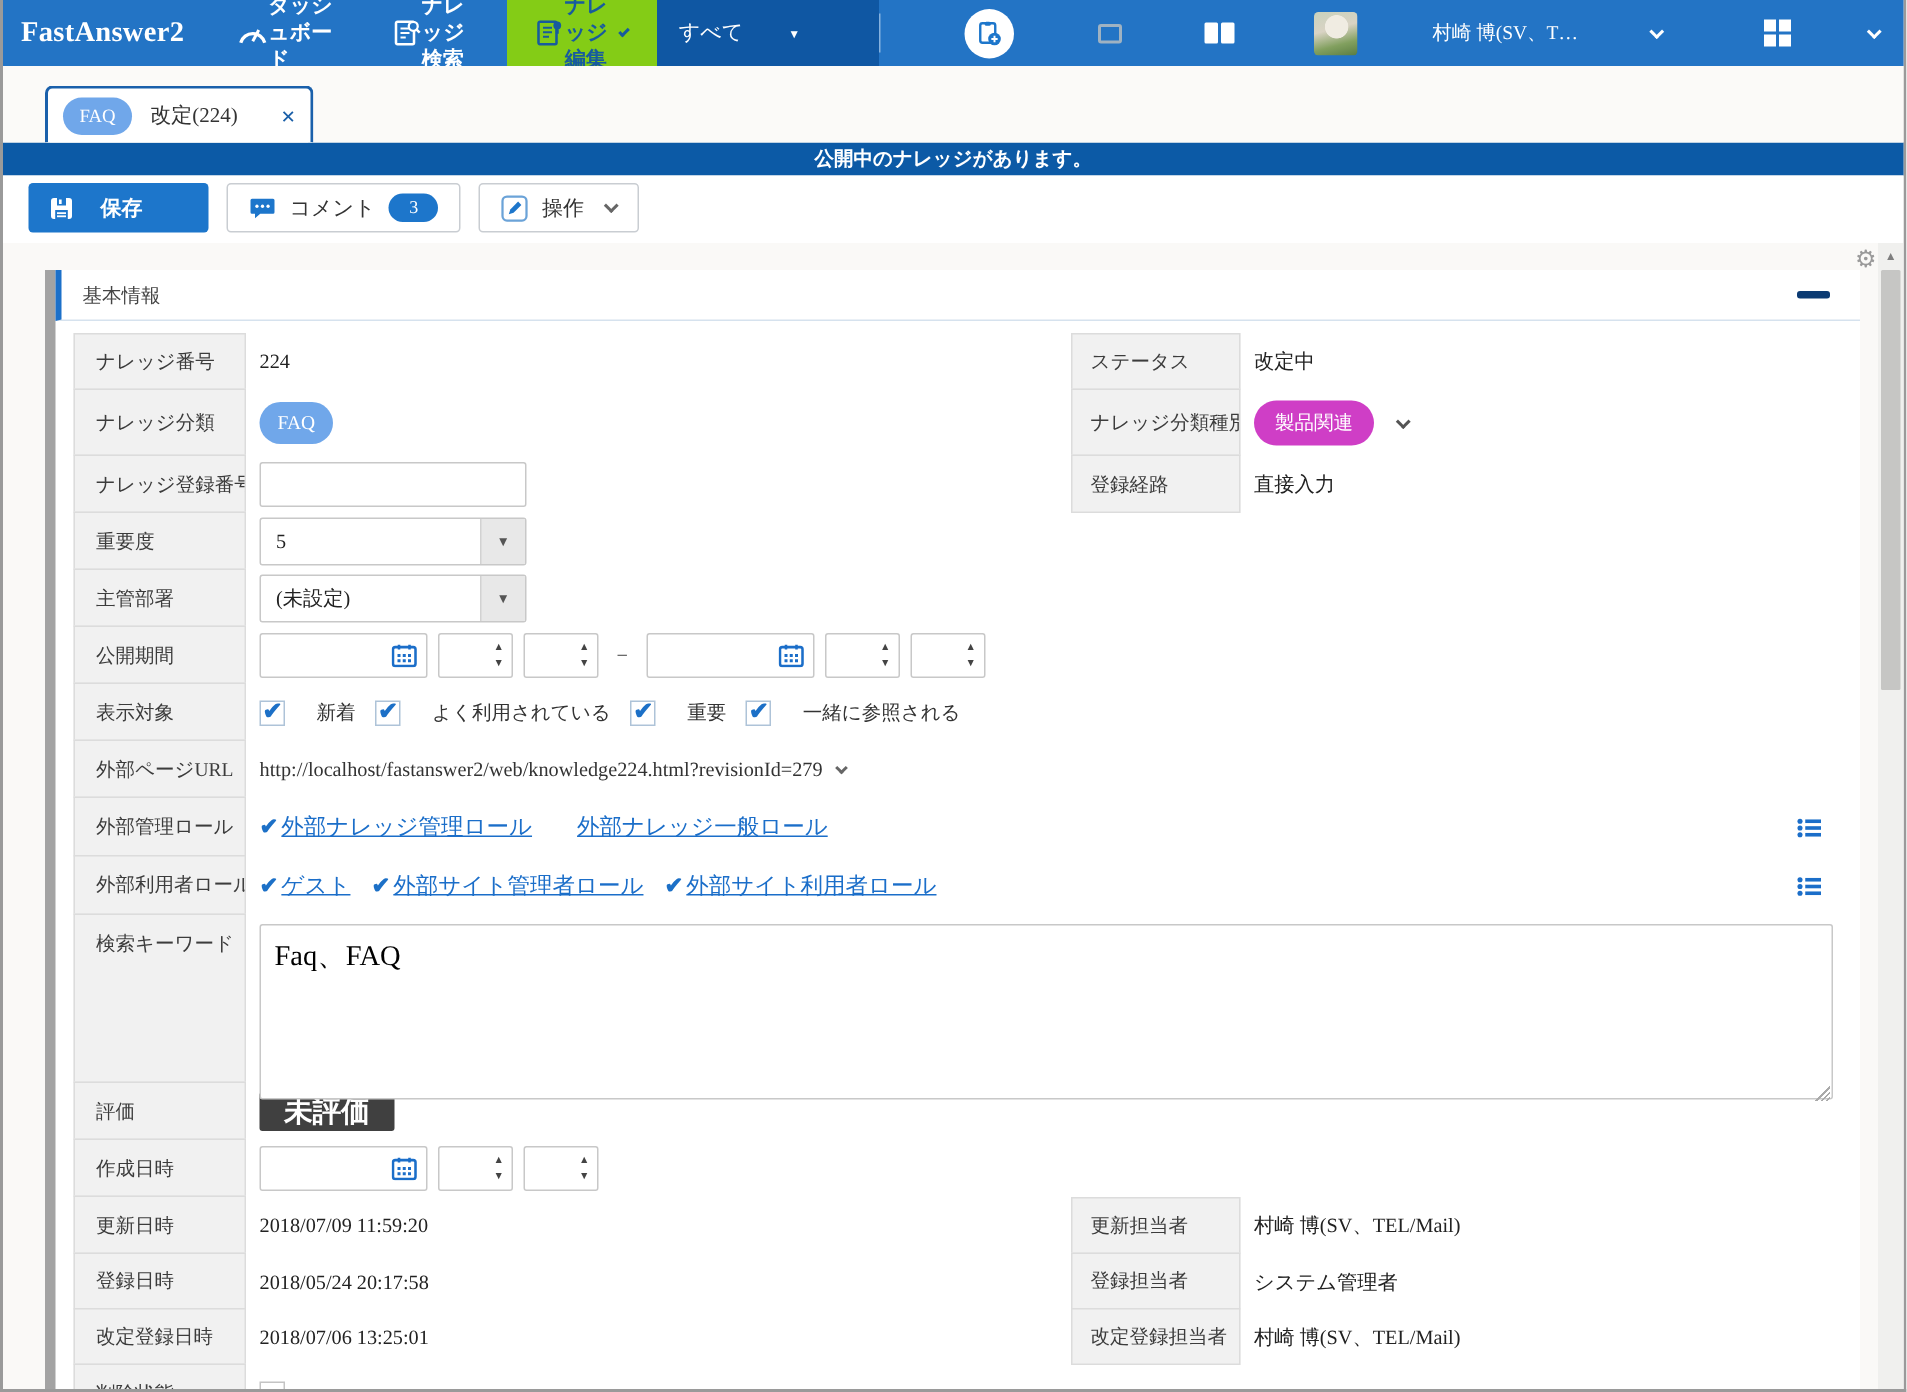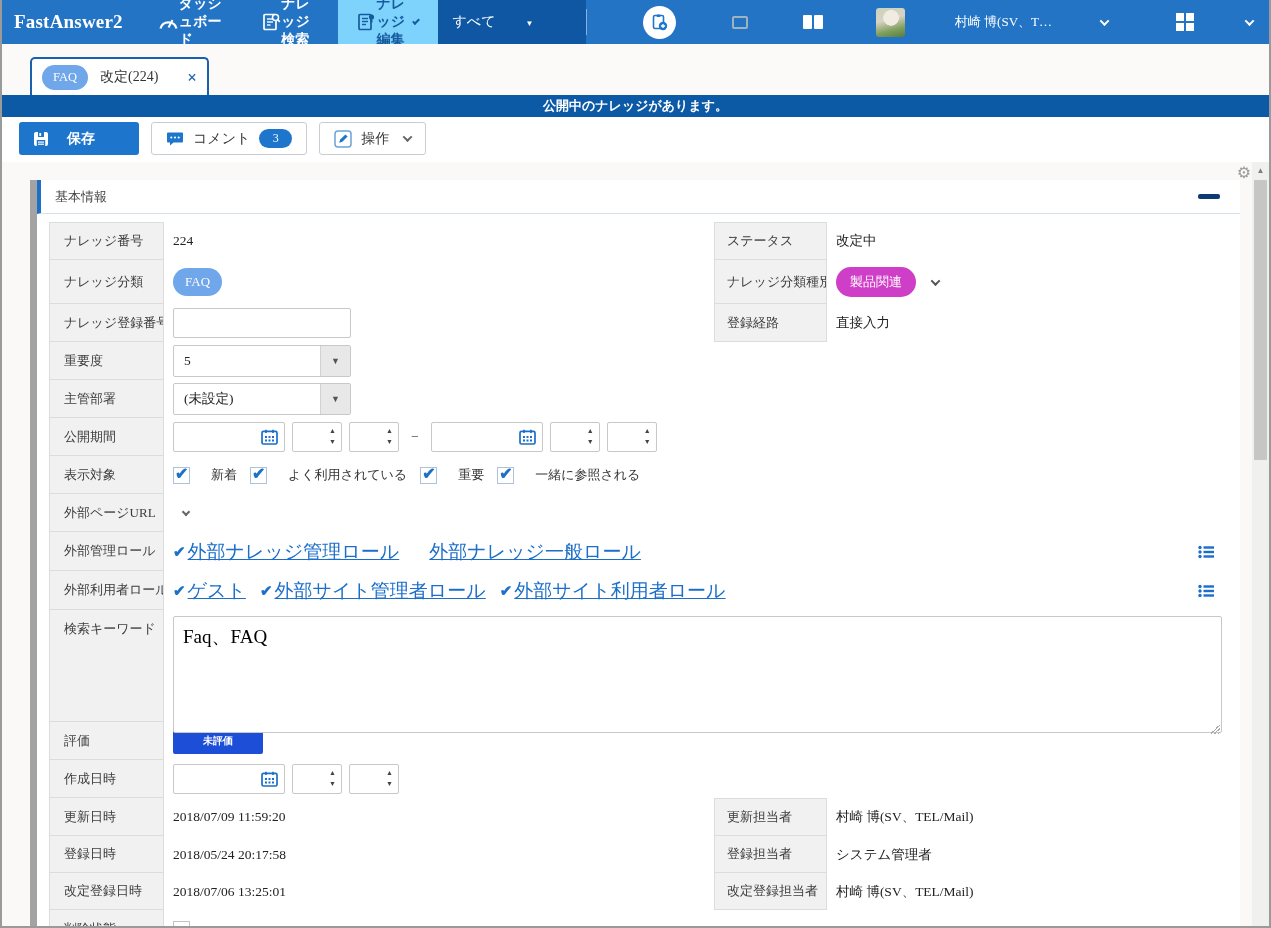--- a/index.html
+++ b/index.html
@@ -4,21 +4,21 @@
 <style>
   * { margin:0; padding:0; box-sizing:border-box; }
   html,body { width:1271px; height:928px; overflow:hidden; }
   body { font-family:"Liberation Sans","DejaVu Sans",sans-serif; background:#fff; }
   .window { width:1271px; height:928px; border:2px solid #9a9a9a; border-top:none; position:relative; background:#fbfaf8;font-family:Liberation Serif, serif; }
 
   
   .topnav { height:44px; background:#2374c5; display:flex; align-items:stretch; color:#fff; }
   .logo { display:flex; align-items:center; padding:0 16px 0 12px; font-size:19px; font-weight:bold; letter-spacing:.2px; }
   .nav-item { display:flex; align-items:center; gap:0; padding:0 19px; font-size:14px; font-weight:bold; cursor:pointer; }
-  .nav-item.active { background:#7dd3fc; color:#175b9e; }
+  .nav-item.active { background:#84cc16; color:#175b9e; }
   .chev { display:inline-block; width:7px; height:7px; border-right:2px solid currentColor; border-bottom:2px solid currentColor; transform:rotate(45deg) translate(-1px,-1px); }
   .scope { background:#0f57a3; width:258px; display:flex; align-items:center; gap:30px; padding-left:15px; font-size:14px; }
   .tri-down::before { content:"▼"; font-size:8px; color:#fff; }
   .nav-right { margin-left:auto; display:flex; align-items:center; padding-right:14px;gap:42px; }
   .nav-divider { width:1px; height:26px; background:rgba(255,255,255,.45); margin-right:14px; }
   .circle-icon { width:33px; height:33px; border-radius:50%; background:#fff; display:flex; align-items:center; justify-content:center; margin-right:14px; cursor:pointer; }
   .sq-icon { width:16px; height:13px; border:2px solid #9fb2c2; border-radius:2px; margin-right:13px; cursor:pointer; }
   .split-icon { width:20px; height:14px; display:flex; gap:2px; margin-right:11px; cursor:pointer; }
   .split-icon i { flex:1; background:#fff; border-radius:1px; }
   .avatar { width:29px; height:29px; border-radius:3px; margin-right:8px; cursor:pointer;
@@ -108,30 +108,30 @@
   .cb.checked::after { content:"✔"; position:absolute; left:1px; top:-4px; color:#1c70c7; font-size:16px; font-weight:bold; }
   .cb.plain { border:1px solid #c4c4c4; }
   .cblabel { font-size:13px; color:#333; }
 
   .url-text { color:#333; white-space:nowrap; overflow:hidden; }
 
   .role-item { display:flex; align-items:center; margin-right:14px; }
   .role-item.wide { margin-right:30px; }
   .role-check { color:#1c70c7; font-weight:bold; font-size:15px; margin-right:2px; }
   .role-check::before { content:"✔"; }
-  .role-link { color:#1b6ec9; font-size:19px; text-decoration:underline; cursor:pointer; }
+  .role-link { color:#1b6ec9; font-size:15px; text-decoration:underline; cursor:pointer; }
   .list-icon { margin-left:auto; margin-right:8px; cursor:pointer; display:flex; }
 
   .keywords-area { width:100%; height:117px; border:1px solid #c8c8c8; border-radius:2px; font:inherit; font-size:19px;
                    padding:7px 9px; resize:none; position:relative; }
   .ta-wrap { position:relative; width:100%; margin-right:0; }
   .ta-handle { position:absolute; right:2px; bottom:3px; width:10px; height:10px; cursor:nwse-resize;
     background:linear-gradient(135deg, rgba(0,0,0,0) 0 50%, #aaa 50% 57%, rgba(0,0,0,0) 57% 68%, #aaa 68% 75%, rgba(0,0,0,0) 75% 86%, #aaa 86% 93%, rgba(0,0,0,0) 93%); }
 
-  .btn-rating { width:90px; height:26px; background:#1d4ed8; color:#fff; font-size:10px; font-weight:bold;
+  .btn-rating { width:90px; height:26px; background:#404040; color:#fff; font-size:19px; font-weight:bold;
                 border:none; border-radius:2px; display:flex; align-items:center; justify-content:center; }
 
   svg { display:block; }
 </style>
 </head>
 <body>
 
 <div class="window">
 
   <header class="topnav">
@@ -394,20 +394,21 @@
               <span class="cbitem">
                 <span class="cb checked"></span>
                 <span class="cblabel">一緒に参照される</span>
               </span>
             </div>
           </div>
 
           <div class="row" style="height:38px">
             <div class="lbl">外部ページURL</div>
             <div class="val">
+              <span class="url-text">http://localhost/fastanswer2/web/knowledge224.html?revisionId=279</span>
               <span class="chev-sm"></span>
             </div>
           </div>
 
           <div class="row" style="height:39px">
             <div class="lbl">外部管理ロール</div>
             <div class="val">
               <span class="role-item wide">
                 <span class="role-check"></span>
                 <span class="role-link">外部ナレッジ管理ロール</span>

